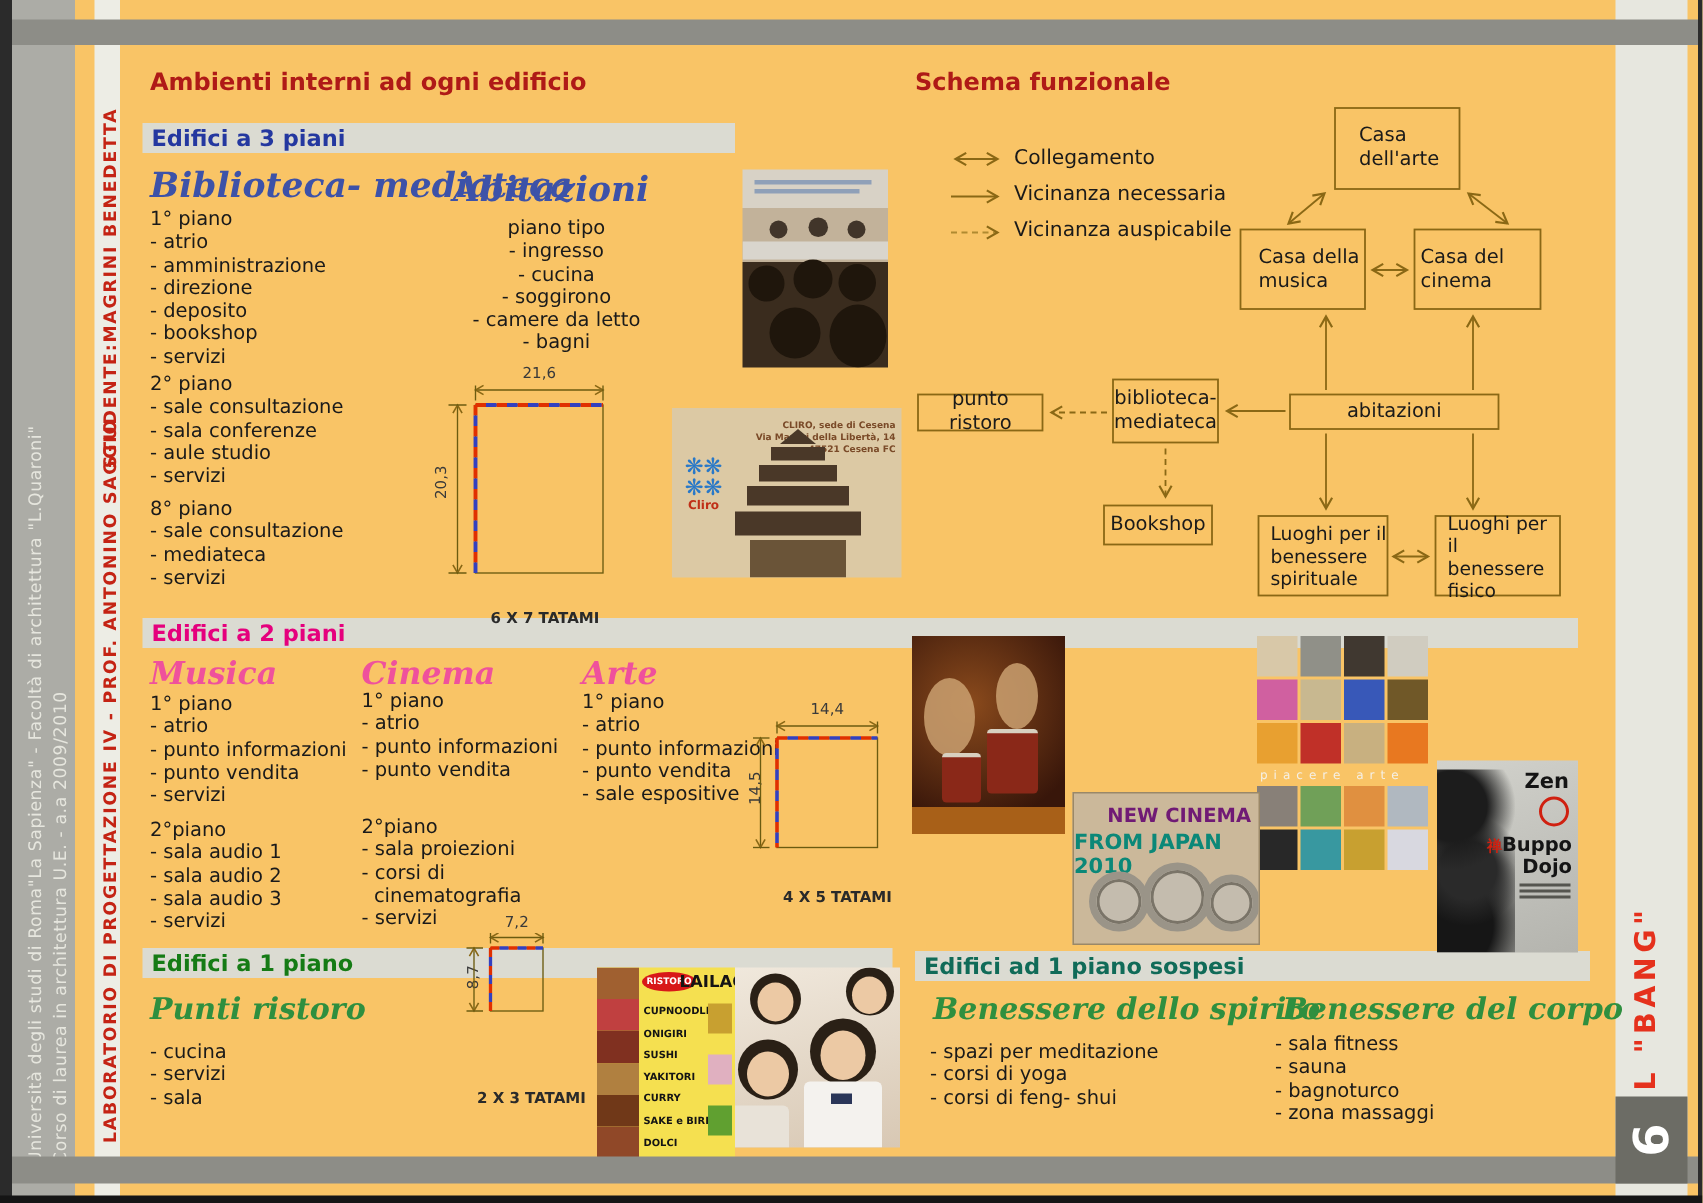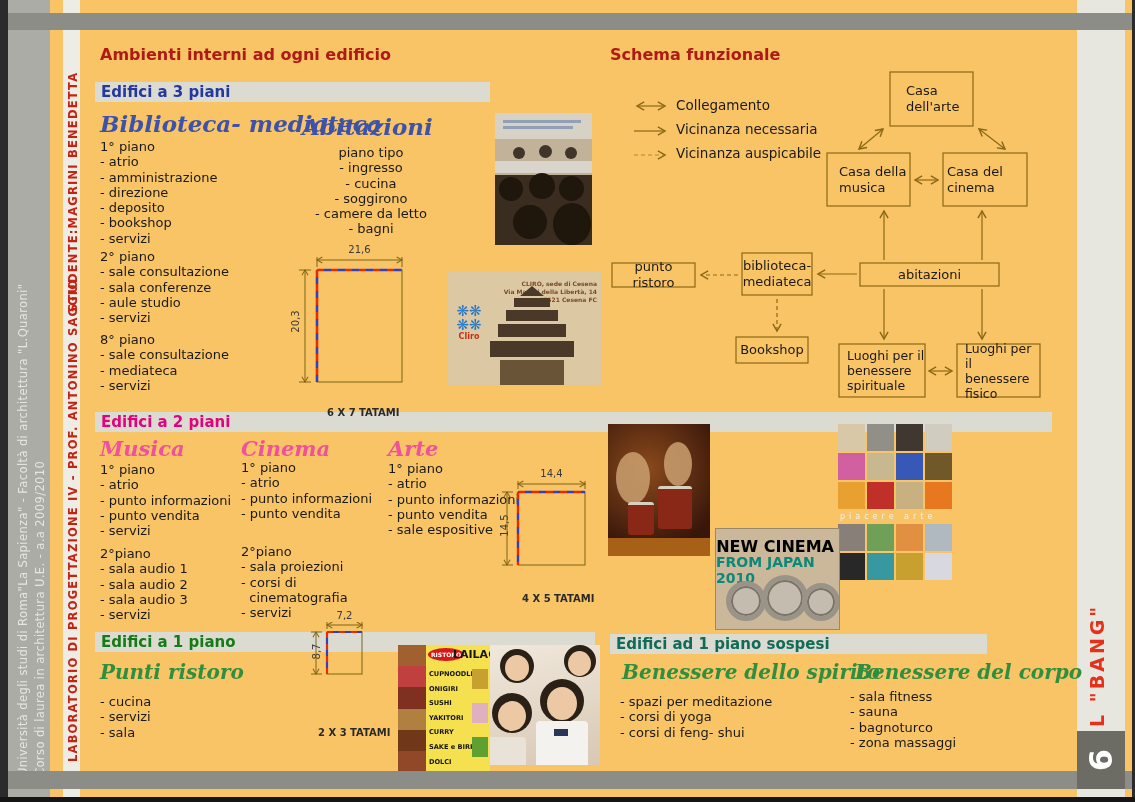--- a/index.html
+++ b/index.html
@@ -63,21 +63,21 @@
   .art-grid{left:838px;top:424px;width:118px;height:160px;}
   .art-grid .row{display:flex;gap:2px;margin-bottom:2px;}
   .art-grid .g{width:27px;height:27px;}
   .art-caption{color:#f5f0e6;font-size:8px;letter-spacing:4px;white-space:nowrap;line-height:12px;margin:1px 0 1px 2px;}
   .g1{background:#d8c8a8}.g2{background:#909088}.g3{background:#403830}.g4{background:#d0ccc0}
   .g5{background:#d060a0}.g6{background:#c8b890}.g7{background:#3858b8}.g8{background:#705828}
   .g9{background:#e8a030}.g10{background:#c03028}.g11{background:#c8b080}.g12{background:#e87820}
   .g13{background:#888078}.g14{background:#70a058}.g15{background:#e09040}.g16{background:#b0b8c0}
   .g17{background:#282828}.g18{background:#3898a0}.g19{background:#c8a030}.g20{background:#d8d8e0}
   .ph-cinema{left:715px;top:528px;width:123px;height:100px;background:#cbb89a;border:1px solid #9a8868;}
-  .ph-cinema .t1{position:absolute;right:5px;top:8px;font-weight:bold;font-size:16px;color:#000000;}
+  .ph-cinema .t1{position:absolute;right:5px;top:8px;font-weight:bold;font-size:13px;color:#701a75;}
   .ph-cinema .t2{position:absolute;right:5px;top:25px;font-weight:bold;font-size:14px;color:#0B8878;}
   .reel{position:absolute;border-radius:50%;border:5px solid #9a9488;background:#c4bcae;box-shadow:inset 0 0 0 2px #7a7468;}
   .ph-zen{left:958px;top:507px;width:94px;height:128px;background:linear-gradient(160deg,#d2d2cc,#b4b4ae);}
   .ph-zen .ink{position:absolute;left:-18px;top:6px;width:70px;height:122px;
     background:radial-gradient(circle at 40% 20%,#1c1c1c 22%,transparent 40%),
                radial-gradient(circle at 55% 55%,#2a2a2a 25%,transparent 48%),
                radial-gradient(circle at 30% 85%,#161616 30%,transparent 55%);}
   .ph-zen .zen{position:absolute;right:6px;top:6px;font-weight:bold;font-size:14px;color:#141414;}
   .enso{position:absolute;right:6px;top:24px;width:16px;height:16px;border:2.5px solid #d02010;border-radius:50%;}
   .ph-zen .buppo{position:absolute;right:4px;top:50px;font-weight:bold;font-size:13px;line-height:14px;color:#141414;text-align:right;}
@@ -116,21 +116,21 @@
   <div class="vtext red-vtext" style="left:66px;top:762px;">LABORATORIO DI PROGETTAZIONE IV - PROF. ANTONINO SAGGIO</div>
   <div class="vtext red-vtext" style="left:66px;top:312px;">STUDENTE:MAGRINI BENEDETTA</div>
   <div class="vtext bang" style="left:1086px;top:737px;">IL "BANG"</div>
 
   <div class="abs main-title" style="left:100px;top:45px;">Ambienti interni ad ogni edificio</div>
   <div class="abs main-title" style="left:610px;top:45px;">Schema funzionale</div>
 
   <div class="bar c-navy" style="left:95px;top:82px;width:395px;">Edifici a 3 piani</div>
   <div class="bar c-mag" style="left:95px;top:412px;width:957px;">Edifici a 2 piani</div>
   <div class="bar c-green" style="left:95px;top:632px;width:500px;">Edifici a 1 piano</div>
-  <div class="bar c-teal" style="left:610px;top:634px;width:377px;">Edifici ad 1 piano sospesi</div>
+  <div class="bar c-teal" style="left:610px;top:634px;width:450px;">Edifici ad 1 piano sospesi</div>
 
   <div class="abs script s-blue" style="left:100px;top:110px;">Biblioteca- mediateca</div>
   <div class="abs script s-blue" style="left:302px;top:113px;">Abitazioni</div>
   <div class="abs list" style="left:100px;top:139px;"><div>1° piano</div><div>- atrio</div><div>- amministrazione</div><div>- direzione</div><div>- deposito</div><div>- bookshop</div><div>- servizi</div></div>
   <div class="abs list" style="left:315px;top:145px;text-align:center;"><div>piano tipo</div><div>- ingresso</div><div>- cucina</div><div>- soggirono</div><div>- camere da letto</div><div>- bagni</div></div>
   <div class="abs list" style="left:100px;top:249px;"><div>2° piano</div><div>- sale consultazione</div><div>- sala conferenze</div><div>- aule studio</div><div>- servizi</div></div>
   <div class="abs list" style="left:100px;top:332px;"><div>8° piano</div><div>- sale consultazione</div><div>- mediateca</div><div>- servizi</div></div>
 
   <div class="abs script s-pink" style="left:100px;top:436px;">Musica</div>
   <div class="abs script s-pink" style="left:241px;top:436px;">Cinema</div>
@@ -357,20 +357,34 @@
   </div>
 
   <div class="photo ph-cinema">
     <div class="t1">NEW CINEMA</div>
     <div class="t2">FROM JAPAN 2010</div>
     <div class="reel" style="left:10px;top:52px;width:30px;height:30px;"></div>
     <div class="reel" style="left:46px;top:46px;width:36px;height:36px;"></div>
     <div class="reel" style="left:86px;top:54px;width:28px;height:28px;"></div>
   </div>
 
+  <div class="photo ph-zen">
+    <div class="ink"></div>
+    <div class="zen">Zen</div>
+    <div class="enso"></div>
+    <div class="buppo">
+      <span class="kanji">禅</span><span>Buppo</span><br>
+      <span>Dojo</span>
+    </div>
+    <div class="micro">
+        <div></div>
+        <div></div>
+        <div></div>
+      </div>
+  </div>
 
   <div class="photo ph-lailac">
     <div class="foodcol">
       <div class="f1"></div>
         <div class="f2"></div>
       <div class="f3"></div>
         <div class="f4"></div>
       <div class="f5"></div>
         <div class="f6"></div>
     </div>

